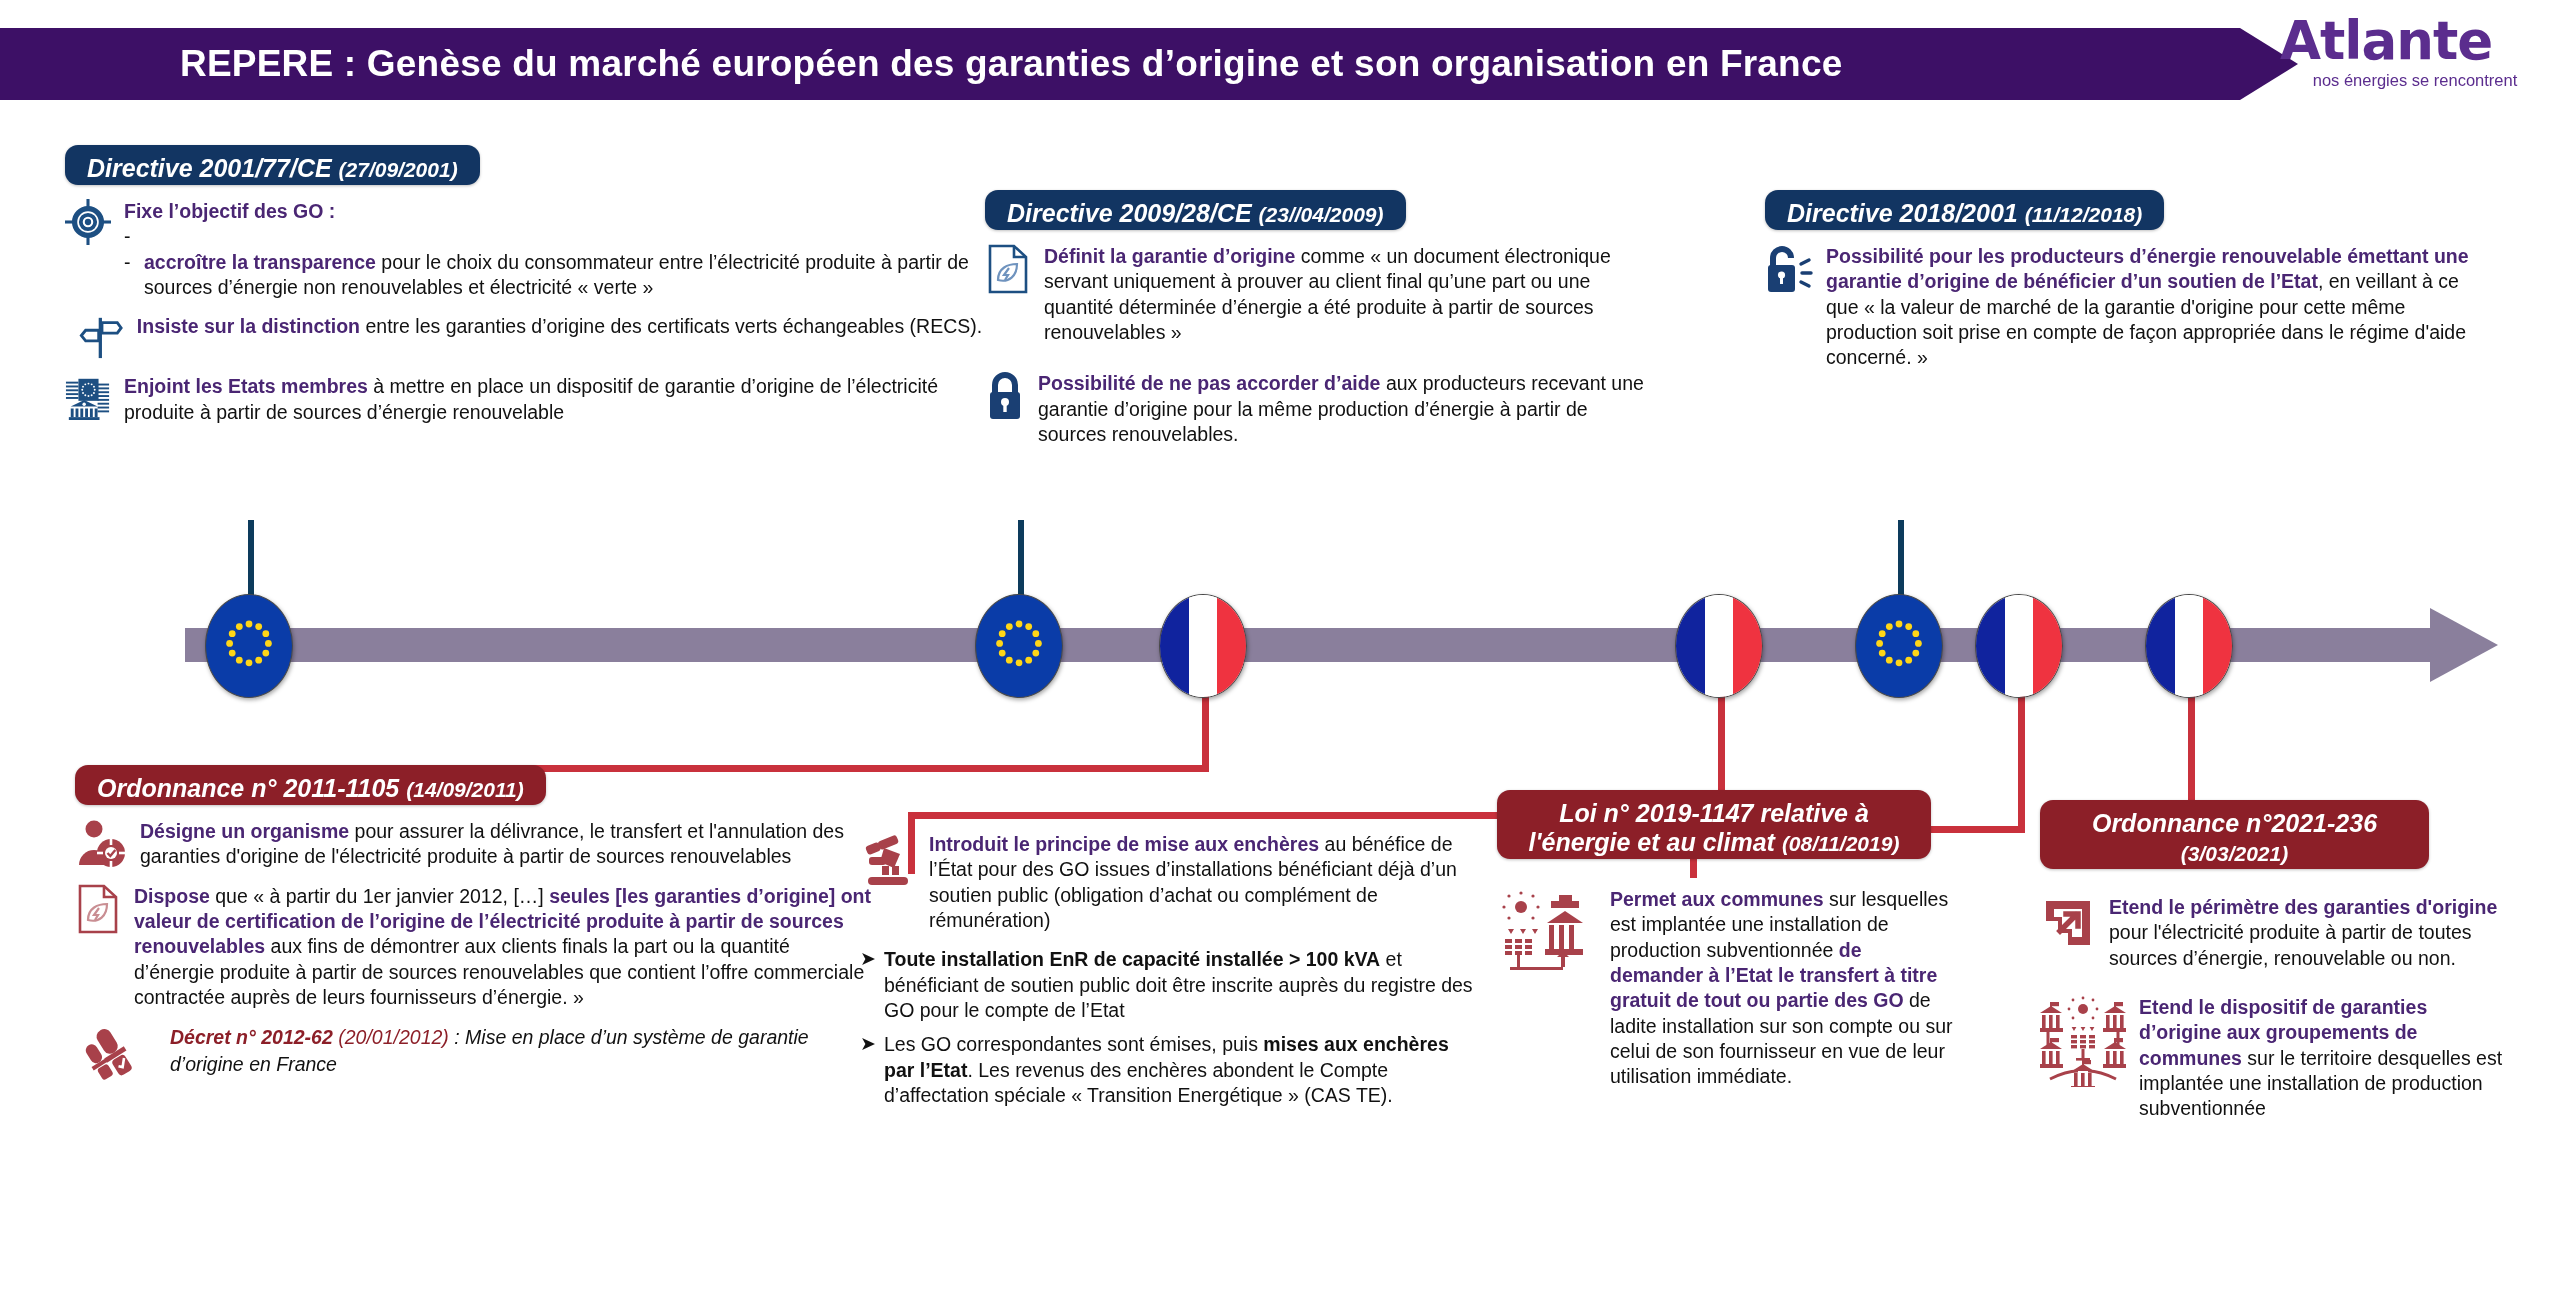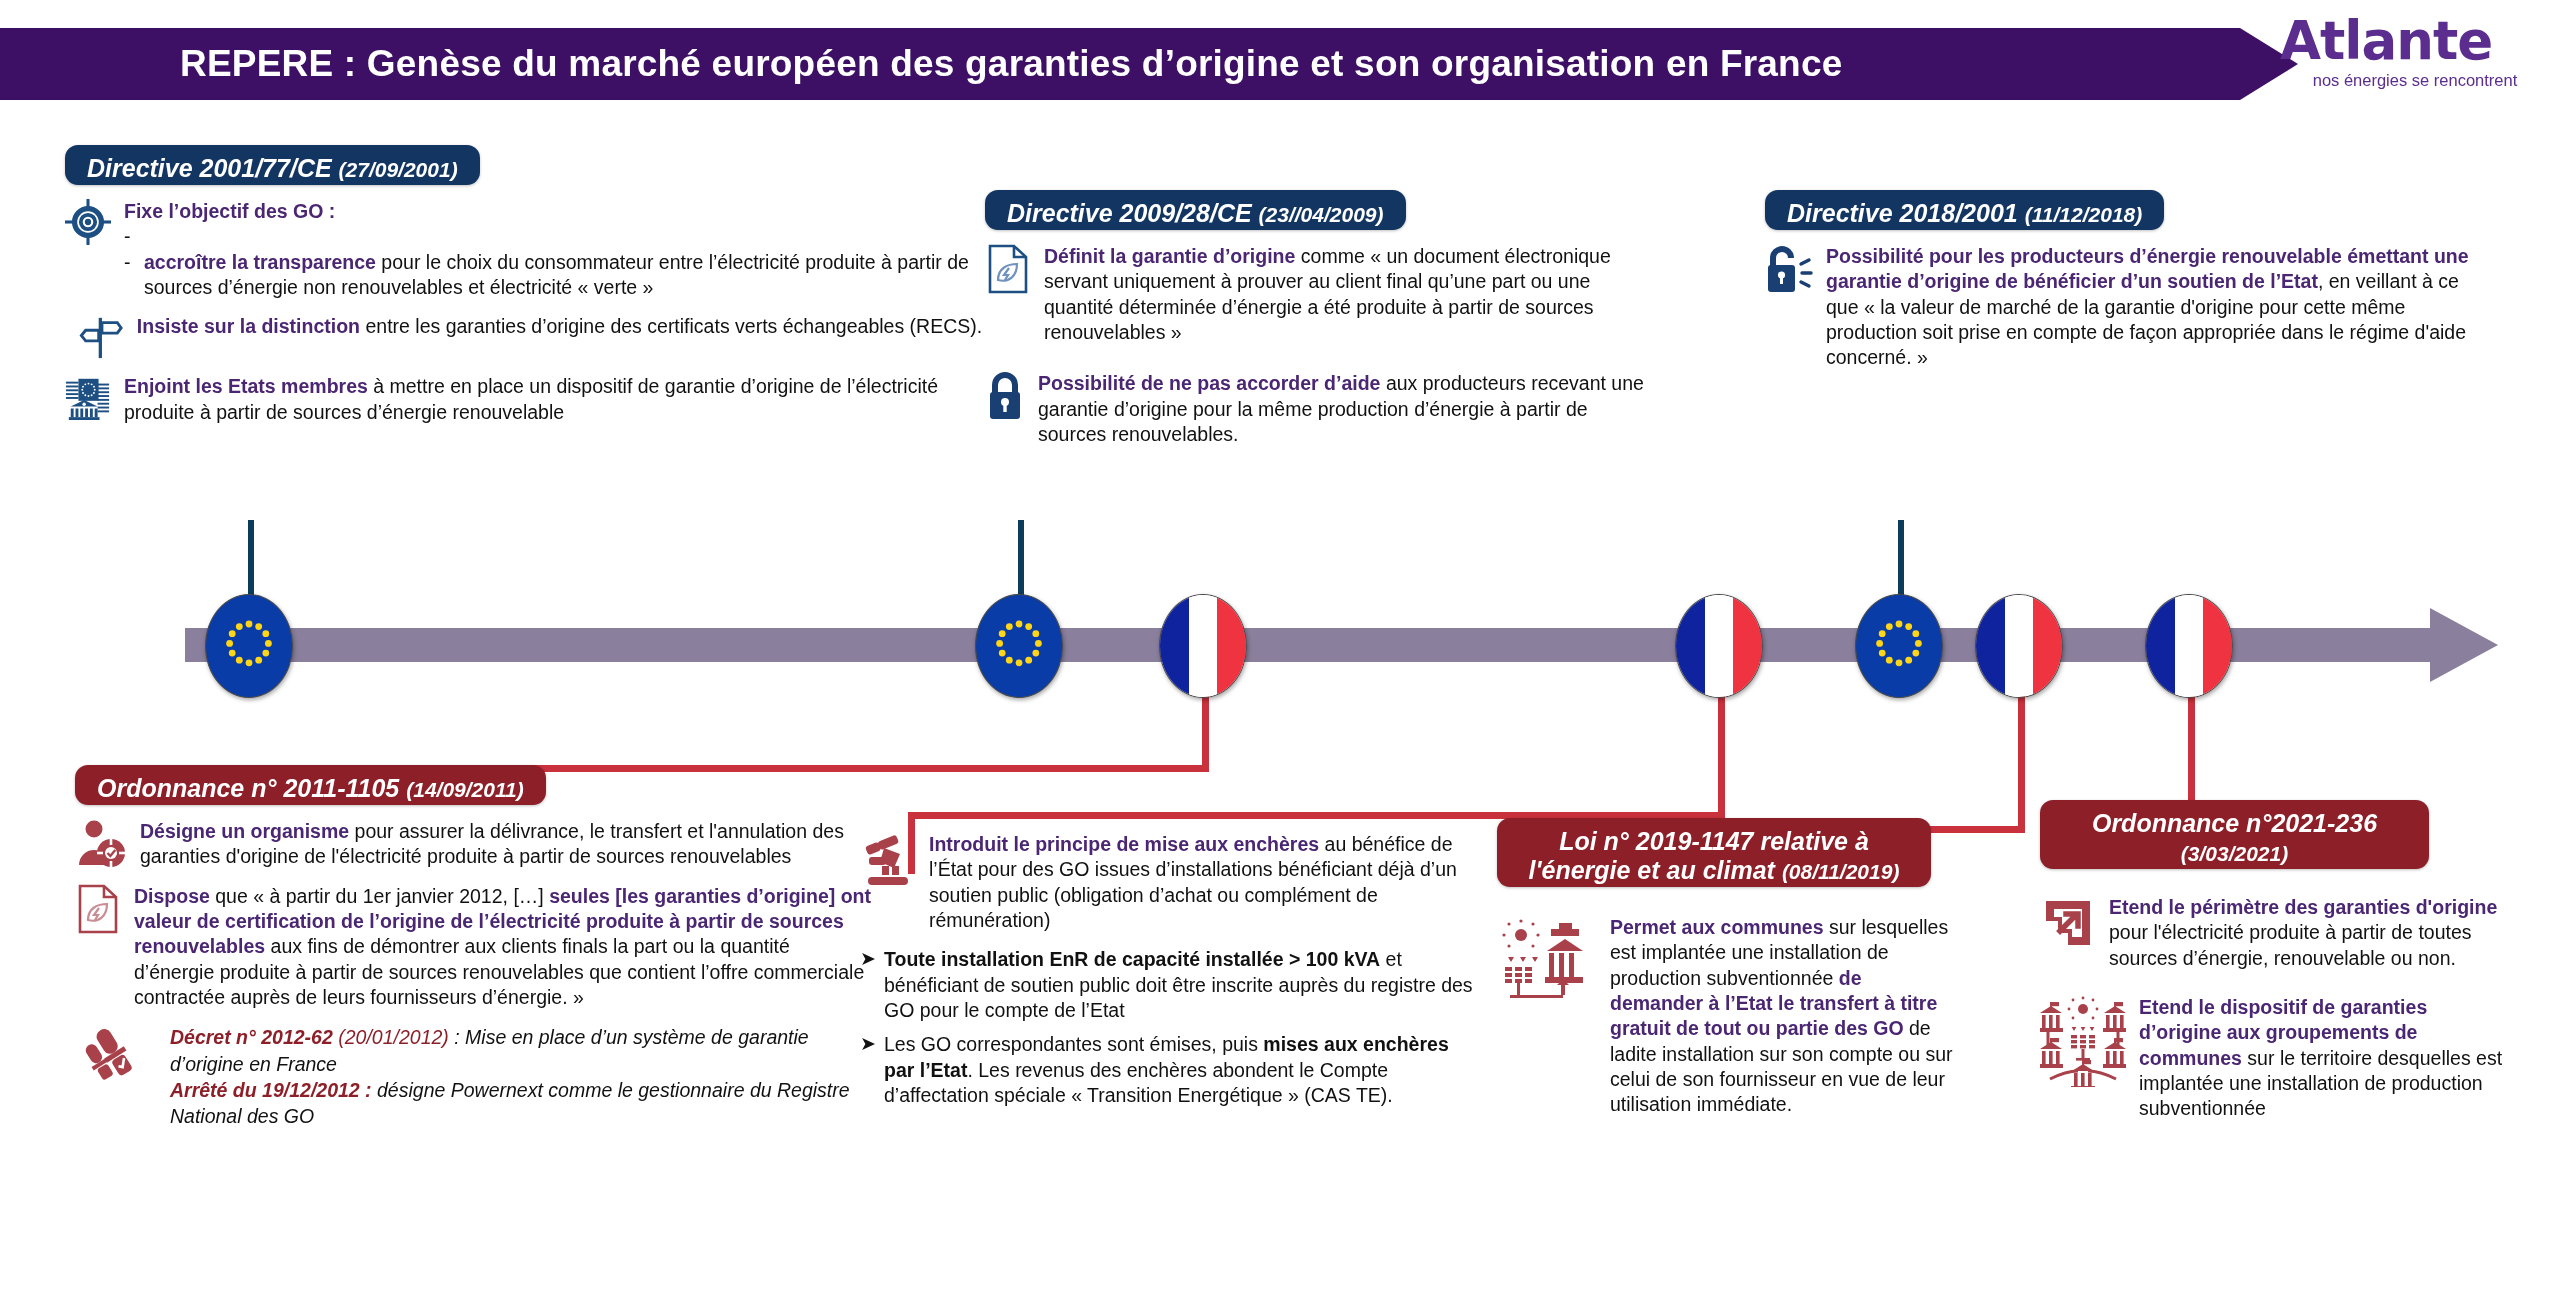--- a/index.html
+++ b/index.html
@@ -409,21 +409,20 @@
           <g transform="rotate(-32 14 36)">
             <rect x="7" y="18" width="12" height="20" rx="6" fill="#a8414a"></rect>
             <rect x="4" y="38" width="18" height="4" fill="#a8414a"></rect>
             <rect x="7" y="43" width="12" height="13" rx="3" fill="#a8414a"></rect>
           </g>
         </svg>
       </span>
       <span class="tx" style="margin-left:12px;">
         <span><b>Décret n° 2012-62</b> <span style="font-style:italic;color:#8c1f28;">(20/01/2012)</span><span> : Mise en place d’un système de garantie d’origine en France</span></span>
         <br>
-        <span><b>Arrêté du 19/12/2012 :</b><span> désigne Powernext comme le gestionnaire du Registre National des GO</span></span>
       </span>
     </div>
   </div>
 </div>
 
 <div class="card" style="left:860px;top:810px;width:620px;">
   <div class="rows" style="margin-top:22px;">
     <div class="row">
       <span class="ic">
         <svg width="56" height="56" viewBox="0 0 56 56">
@@ -447,21 +446,21 @@
       </div>
       <div class="bul">
         <span class="chev">➤</span>
         <span class="tx"><span>Les GO correspondantes sont émises, puis </span><b>mises aux enchères par l’Etat</b><span>. Les revenus des enchères abondent le Compte d’affectation spéciale « Transition Energétique » (CAS TE).</span></span>
       </div>
     </div>
   </div>
 </div>
 
 <div class="card" style="left:1497px;top:790px;width:460px;">
-  <div class="pill red wrap" style="width:390px;margin-top:28px;">
+  <div class="pill red wrap" style="width:390px;">
     <span>Loi n° 2019-1147 relative à l'énergie et au climat</span>
     <span class="date">(08/11/2019)</span>
   </div>
   <div class="rows" style="margin-top:28px;">
     <div class="row">
       <span class="ic">
         <svg width="100" height="92" viewBox="0 0 100 92">
           <g fill="#a8414a">
             <circle cx="24" cy="20" r="6"></circle>
             <circle cx="12" cy="9" r="1.6"></circle>

